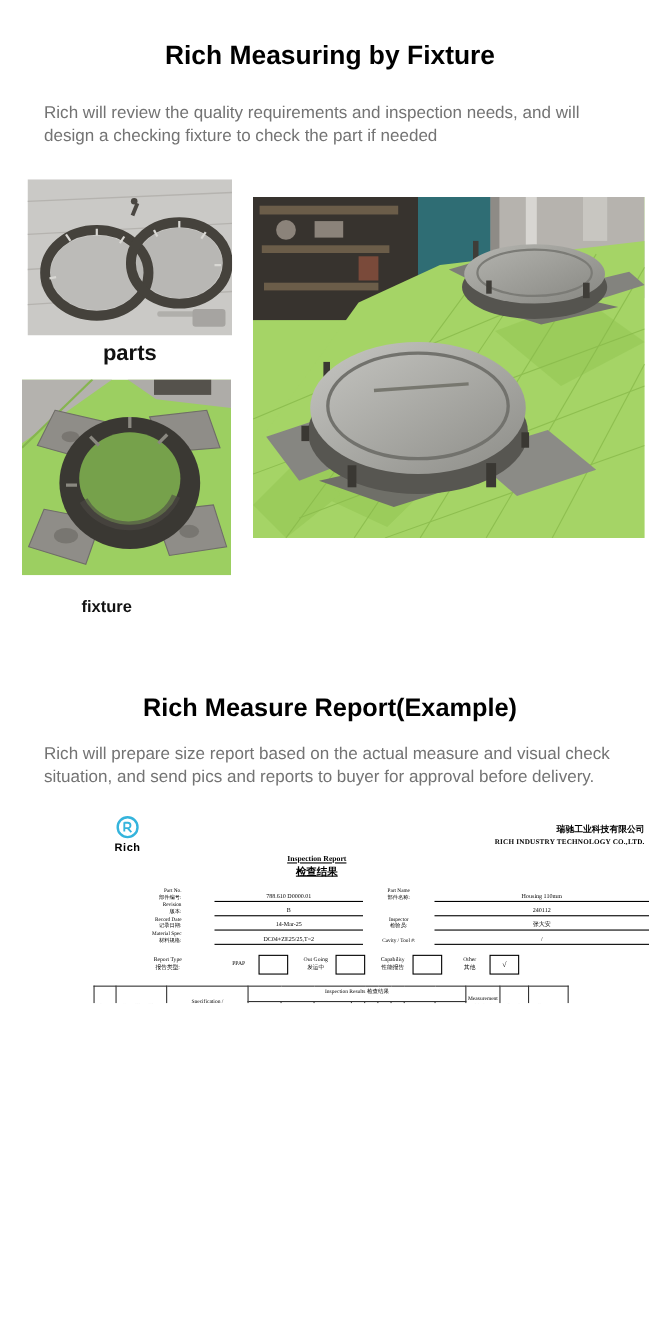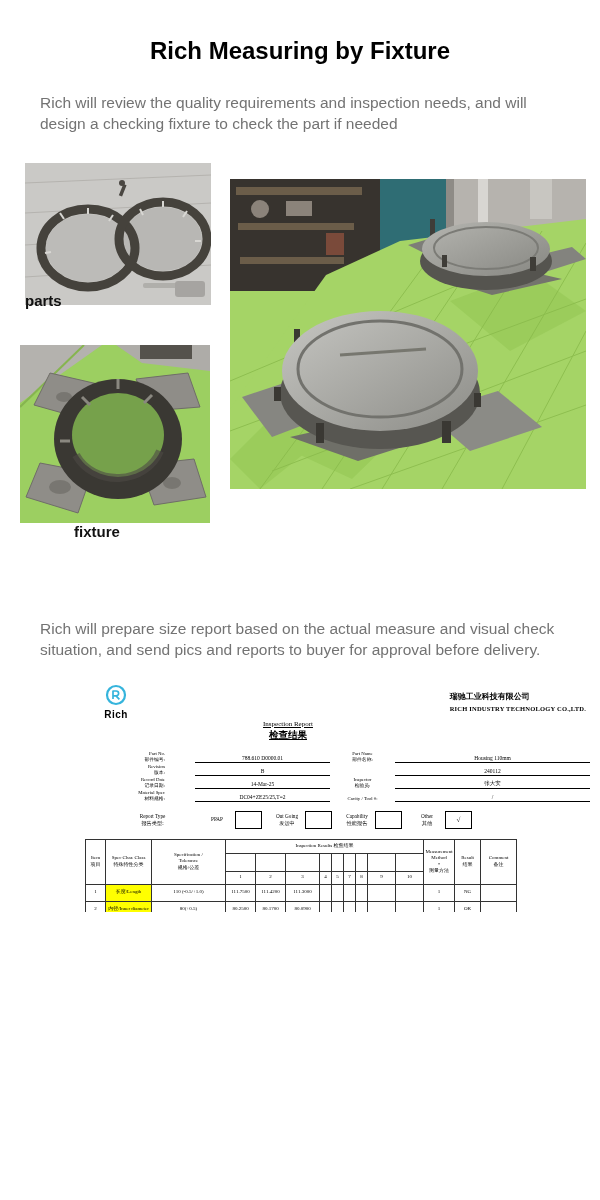--- a/index.html
+++ b/index.html
@@ -5,36 +5,36 @@
   html,body{margin:0;padding:0;background:#fff;}
   .page{position:relative;width:600px;height:912px;background:#fff;overflow:hidden;
         font-family:"Liberation Sans",sans-serif;color:#111;}
   .sec-title{text-align:center;font-weight:700;margin:0;color:#000;}
   .t1{padding-top:37px;font-size:24px;}
   .t2{padding-top:30px;font-size:23px;}
   .lead{margin:0;padding:27px 40px 0 40px;font-size:15.5px;line-height:1.38;color:#737373;}
 
   .photo-area{position:relative;height:447px;margin-top:18px;}
   .photoA{position:absolute;left:25px;top:10px;width:186px;height:142px;}
-  .labelA{position:absolute;left:25px;top:139px;width:186px;font-weight:700;font-size:15px;}
+  .labelA{position:absolute;left:25px;top:157px;width:186px;text-align:center;font-weight:700;font-size:20px;}
   .photoB{position:absolute;left:230px;top:26px;width:356px;height:310px;}
   .photoC{position:absolute;left:20px;top:192px;width:190px;height:178px;}
   .captionB{position:absolute;left:268px;top:358px;width:305px;font-size:13.5px;line-height:1.5;color:#222;}
-  .labelC{position:absolute;left:74px;top:370px;font-weight:700;font-size:15px;}
+  .labelC{position:absolute;left:74px;top:390px;font-weight:700;font-size:15px;}
 
   
   .report{position:relative;margin:20px 10px 0 60px;width:530px;font-family:"Liberation Serif",serif;color:#000;}
   .rep-head{display:flex;justify-content:space-between;align-items:flex-start;padding:2px 4px 0 34px;}
   .logo{display:flex;flex-direction:column;align-items:center;width:44px;}
   .logo-text{font-weight:700;font-size:10px;font-family:"Liberation Sans",sans-serif;letter-spacing:.5px;margin-top:0;}
-  .company{padding-top:8px;}
+  .company{text-align:right;padding-top:8px;}
   .company-cn{font-size:8px;font-weight:700;}
   .company-en{font-size:6.5px;font-weight:700;margin-top:3px;letter-spacing:.2px;}
   .doc-titles{width:456px;text-align:center;margin-top:0;}
-  .doc-title-en{font-size:7px;font-weight:400;text-decoration:underline;}
+  .doc-title-en{font-size:7px;font-weight:700;text-decoration:underline;}
   .doc-title-cn{font-size:9.5px;font-weight:700;text-decoration:underline;margin-top:1px;}
 
   .info-grid{margin-top:8px;}
   .info-row{display:flex;align-items:flex-end;height:13px;}
   .ilabel{width:105px;text-align:right;font-size:4.8px;line-height:1.18;}
   .ilabel span{display:block;}
   .ival{width:135px;margin-left:30px;border-bottom:1px solid #000;text-align:center;font-size:5.5px;padding-bottom:1px;}
   .ilabel2{width:55px;margin-left:5px;text-align:center;font-size:4.8px;line-height:1.18;}
   .ilabel2 span{display:block;}
   .ival2{width:195px;margin-left:5px;border-bottom:1px solid #000;text-align:center;font-size:5.5px;padding-bottom:1px;}
@@ -213,20 +213,21 @@
         <line x1="62" y1="52" x2="70" y2="60"></line>
           <line x1="132" y1="50" x2="124" y2="58"></line>
         <line x1="98" y1="34" x2="98" y2="44"></line>
           <line x1="40" y1="96" x2="50" y2="96"></line>
       </g>
     </svg>
 
     <div class="labelC">fixture</div>
   </div>
 
+  <h1 class="sec-title t2">Rich Measure Report(Example)</h1>
   <p class="lead" style="padding-top:18px;">Rich will prepare size report based on the actual measure and visual check situation, and send pics and reports to buyer for approval before delivery.</p>
 
   <div class="report">
 
     <div class="rep-head">
       <div class="logo">
         <svg width="26" height="26" viewBox="0 0 26 26">
           <circle cx="13" cy="12" r="9" fill="none" stroke-width="2.2" stroke="#35b4dc"></circle>
           <path d="M10 7.5 V16 M10 8 h3.2 a2.4 2.4 0 0 1 0 4.8 H10 M13 12.8 L16.4 16.4" fill="none" stroke-width="1.7" stroke="#35b4dc"></path>
         </svg>

